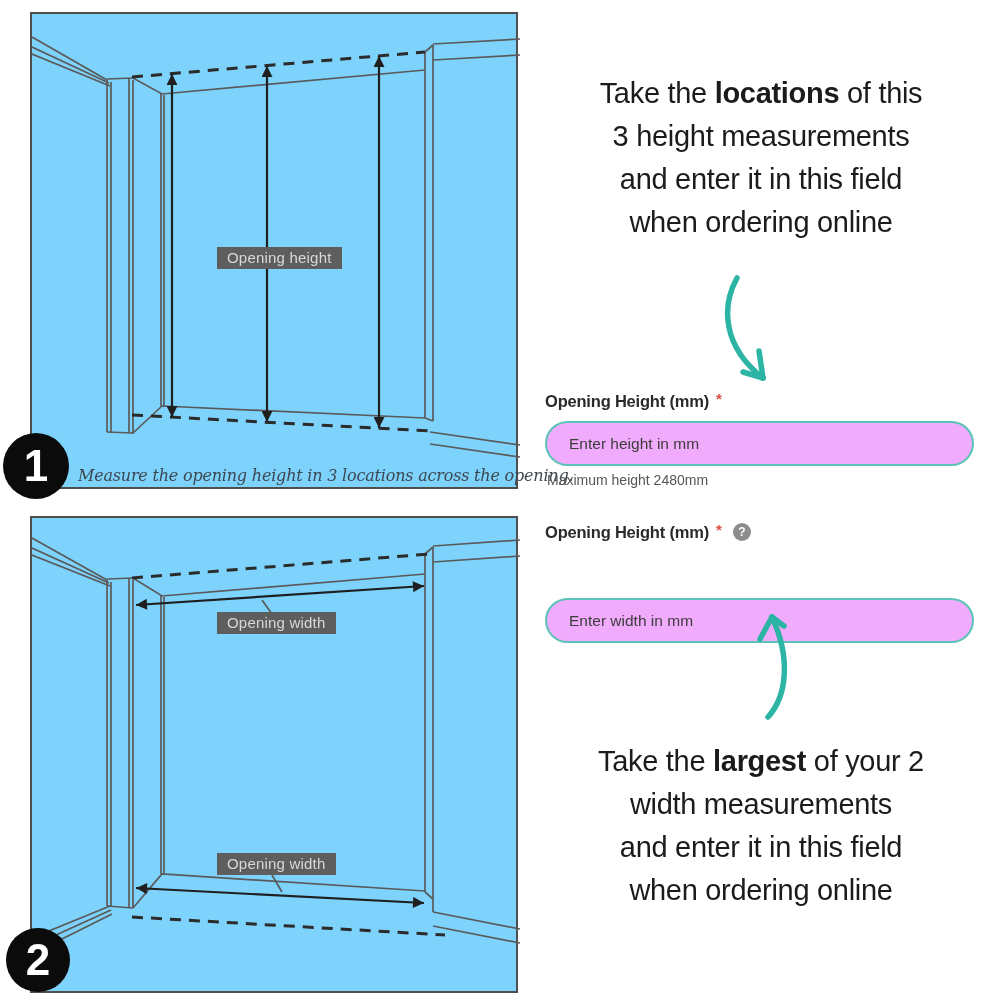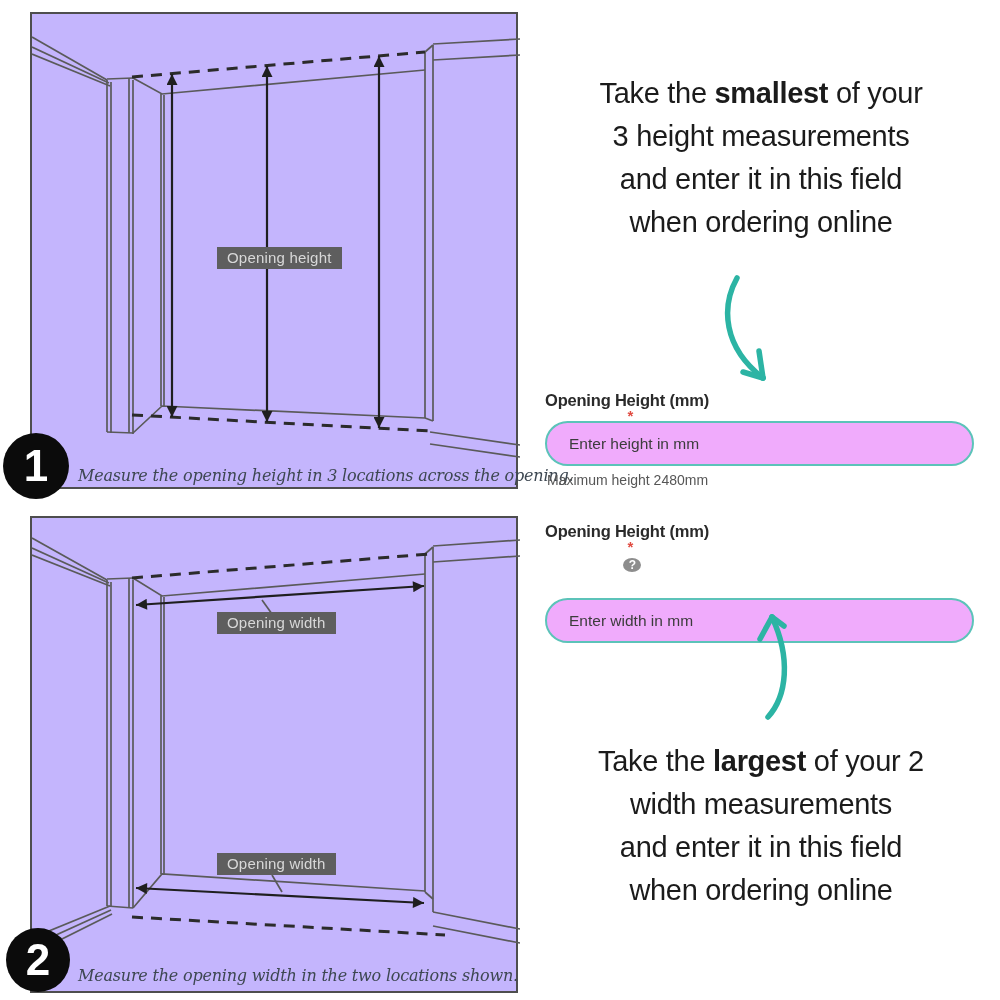--- a/index.html
+++ b/index.html
@@ -1,20 +1,20 @@
 <!DOCTYPE html>
 <html><head>
 <meta charset="utf-8">
 <style>
   * { margin:0; padding:0; box-sizing:border-box; }
   html,body { width:1000px; height:1000px; background:#ffffff; font-family:"Liberation Sans", sans-serif; }
   .page { position:relative; width:1000px; height:1000px; background:#fff; overflow:hidden; }
 
   
-  .diagram-box { position:absolute; left:30px; width:488px; height:477px; border:2px solid #4e4e4e; background:#c4b5fd; }
+  .diagram-box { position:absolute; left:30px; width:488px; height:477px; border:2px solid #4e4e4e; background:#7dd3fc; }
   #box1 { top:12px; }
   #box2 { top:516px; }
   .diagram-box svg { position:absolute; left:0; top:0; }
 
   .measure-label { position:absolute; background:#5e5e5e; color:#d8d8d8; font-size:15px;
                    padding:2px 10px 3px 10px; letter-spacing:.2px; white-space:nowrap; }
   .caption { position:absolute; font-family:"DejaVu Serif", serif; font-style:italic;
              font-size:16px; color:#3d4751; white-space:nowrap; letter-spacing:-0.2px; }
 
   .step-circle { position:absolute; width:66px; height:66px; border-radius:50%; background:#0b0b0b;
@@ -23,21 +23,21 @@
   #circle1 { left:3px;  top:433px; }
   #circle2 { left:6px;  top:928px; width:64px; height:64px; }
 
   
   .instr { position:absolute; width:456px; text-align:center; color:#1b1b1b;
            font-size:29px; line-height:43px; font-weight:500; letter-spacing:-0.3px; }
   #instr-top    { left:533px; top:72px;  }
   #instr-bottom { left:533px; top:740px;text-align:center; }
   .instr b { font-weight:700; }
 
-  .field-label-row { position:absolute; display:flex; align-items:center; height:20px;flex-direction:column; }
+  .field-label-row { position:absolute; display:flex; align-items:center; height:20px; }
   .field-label { font-size:16.5px; font-weight:700; color:#2a2a2a; letter-spacing:-0.2px; white-space:nowrap; }
   .req { color:#e04b41; font-size:15px; font-weight:700; margin-left:7px; transform:translateY(-3px); }
   .help-circle { width:18px; height:18px; border-radius:50%; background:#8d8d8d; color:#fff;
                  font-size:12px; font-weight:700; display:flex; align-items:center; justify-content:center;
                  margin-left:11px; cursor:pointer; }
 
   .pill-input { position:absolute; left:545px; width:429px; height:45px; border:2px solid #5cc3b9;
                 border-radius:24px; background:#f0abfc; font-family:"Liberation Sans", sans-serif;
                 font-size:15.5px; color:#333; padding:0 22px; outline:none; }
   .pill-input::placeholder { color:#3c3c3c; opacity:1; }
@@ -153,32 +153,31 @@
         <path d="M100,60 L397,36"></path>
         <path d="M100,399 L413,417"></path>
       </g>
       <g stroke="#1f1f1f" stroke-width="2.2" fill="none">
         <line x1="104" y1="87" x2="392" y2="68" marker-start="url(#ah2)" marker-end="url(#ah2)"></line>
         <line x1="104" y1="370" x2="392" y2="385" marker-start="url(#ah2)" marker-end="url(#ah2)"></line>
       </g>
     </svg>
     <div class="measure-label" style="left:185px; top:94px;">Opening width</div>
     <div class="measure-label" style="left:185px; top:335px;">Opening width</div>
-    <div class="caption" style="left:46px; top:448px;">Measure the opening width in the two locations shown.</div>
   </div>
 
   <div class="step-circle" id="circle1">
     <span>1</span>
   </div>
   <div class="step-circle" id="circle2">
     <span>2</span>
   </div>
 
   <div class="instr" id="instr-top">
-    <div><span>Take the </span><b>smallest</b><span> of your</span></div>
+    <div><span>Take the </span><b>locations</b><span> of this</span></div>
     <div>3 height measurements</div>
     <div>and enter it in this field</div>
     <div>when ordering online</div>
   </div>
 
   <svg class="curve-arrow" style="left:705px; top:262px;" width="80" height="125" viewBox="0 0 80 125">
     <g stroke="#2cb4a4" stroke-width="5.5" fill="none" stroke-linecap="round">
       <path d="M32,16 C16,45 18,85 58,116"></path>
       <path d="M58,116 L38,110"></path>
       <path d="M58,116 L54,89"></path>

